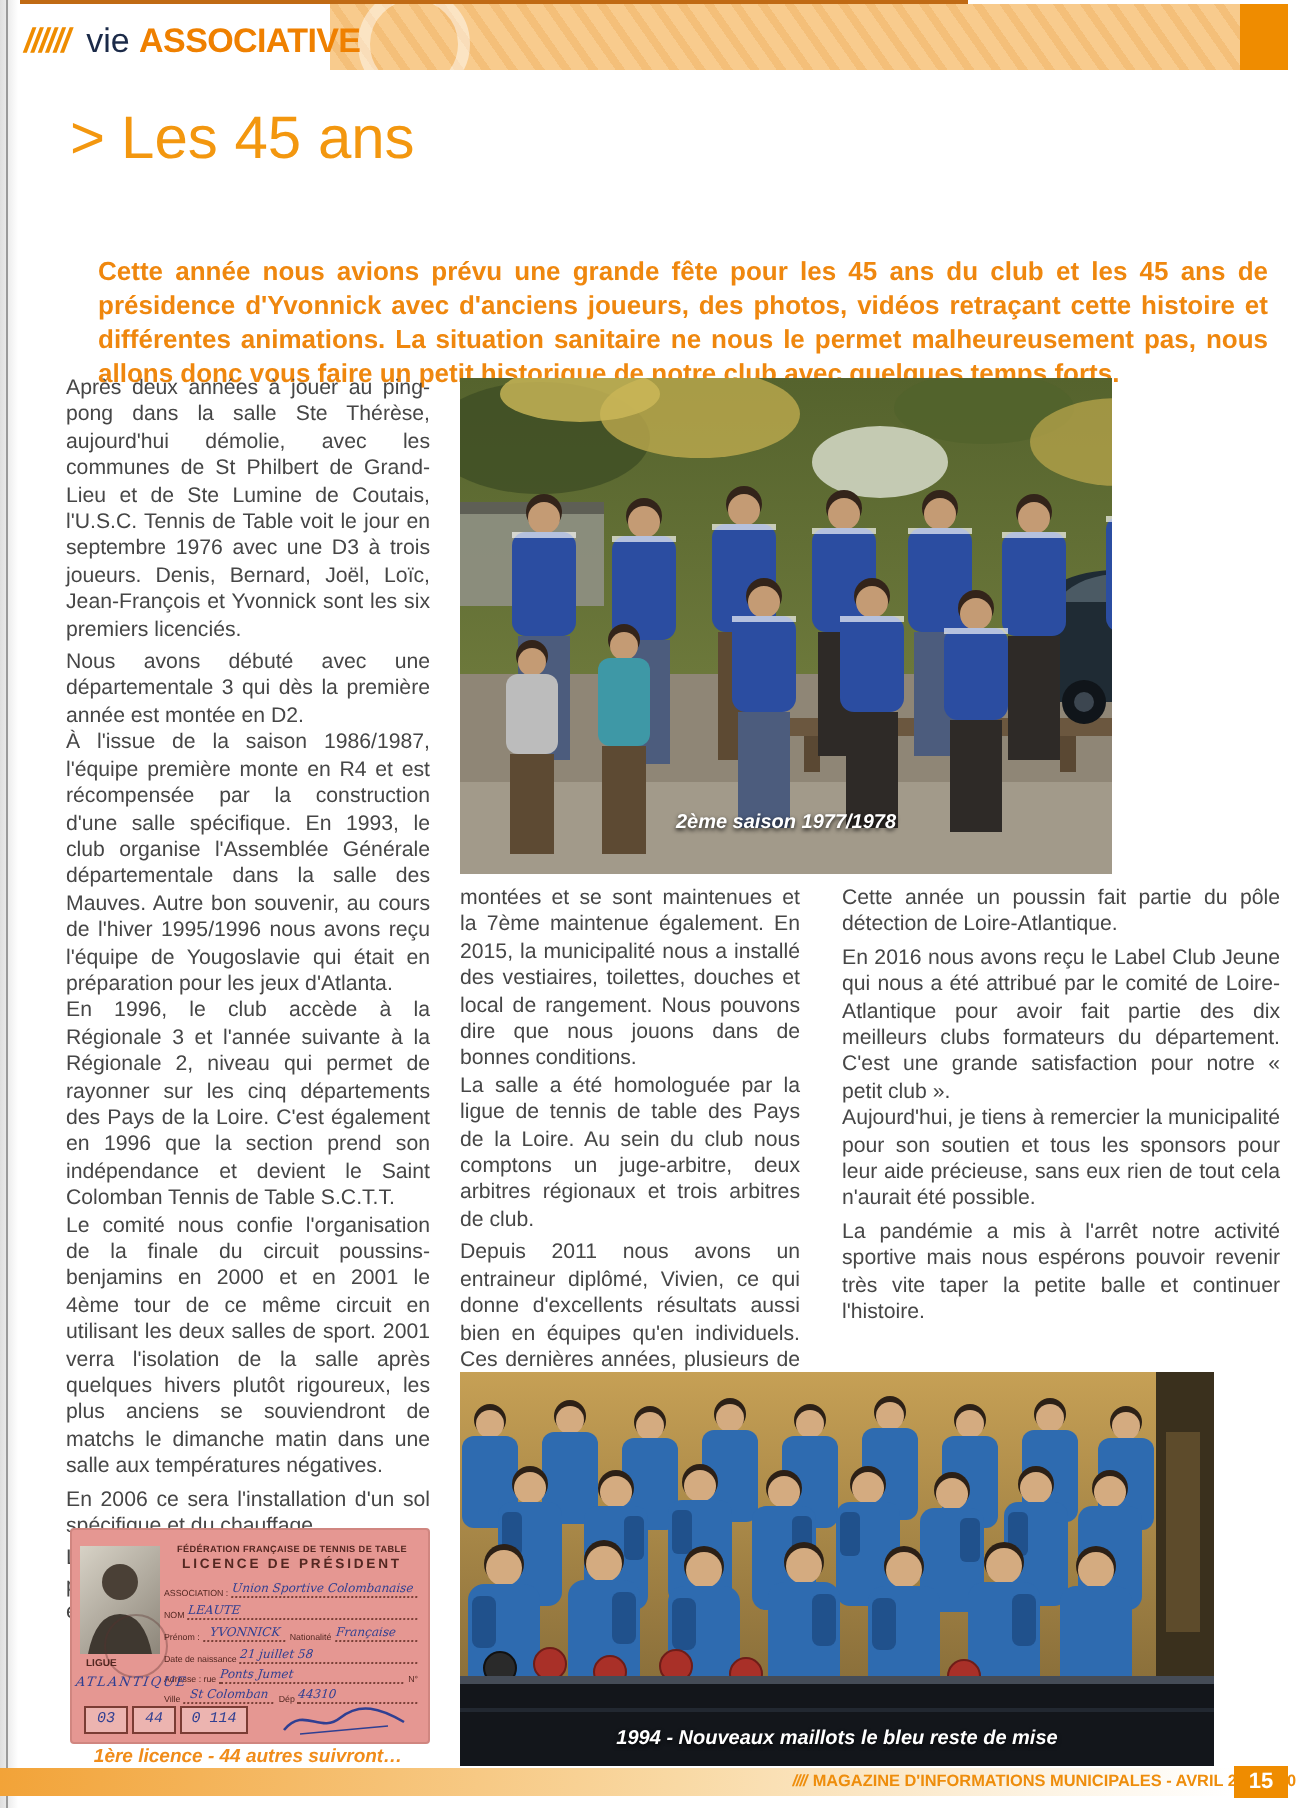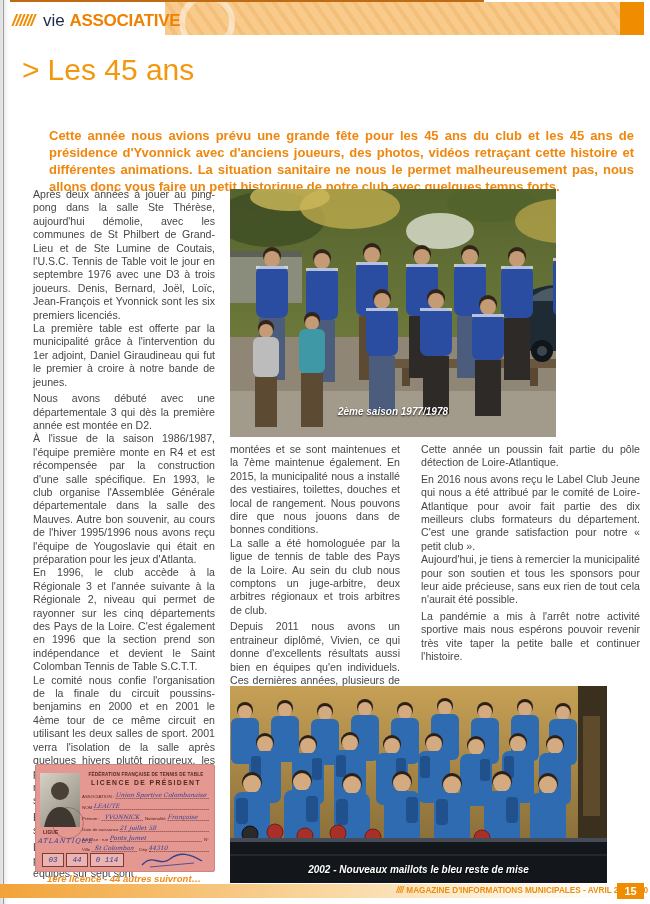--- a/index.html
+++ b/index.html
@@ -14,21 +14,21 @@
   .banner{position:absolute;left:165px;top:2px;width:455px;height:33px;overflow:hidden;
           background:repeating-linear-gradient(55deg,#f8cb8d 0 7px,#f4bf79 7px 11px);}
   .banner-circle{position:absolute;left:14px;top:-8px;width:44px;height:44px;border-radius:50%;
           border:6px solid rgba(255,255,255,.48);}
   .banner-end{position:absolute;left:620px;top:2px;width:24px;height:33px;background:#ef8c00;}
   .section-header{position:absolute;left:12px;top:11px;font-size:17px;white-space:nowrap;}
   .slashes{color:#ef8c00;font-style:italic;font-weight:bold;letter-spacing:-1px;}
   .section-light{color:#1b2a48;margin-left:4px;}
   .section-bold{color:#ef8000;font-weight:bold;letter-spacing:-0.3px;}
   
-  .title{position:absolute;left:22px;top:53px;color:#f3970f;font-size:30px;font-weight:normal;}
+  .title{position:absolute;left:35px;top:53px;color:#f3970f;font-size:30px;font-weight:normal;}
   .title-marker{margin-right:8px;}
   .subtitle{position:absolute;left:57px;top:90px;color:#f3930e;font-size:16.5px;font-weight:bold;
             letter-spacing:.2px;}
   .intro{position:absolute;left:33px;top:112px;width:585px;margin:16px;color:#ef870e;
          font-weight:bold;font-size:13px;line-height:16.9px;text-align:justify;}
   
   .col{position:absolute;color:#464646;font-size:10.6px;line-height:13.4px;text-align:justify;}
   .col p{margin:0;}
   .col p.gap{margin-top:3px;}
   .col-left{left:33px;top:188px;width:182px;}
@@ -106,21 +106,20 @@
   </div>
 
   <div class="title">
     <span class="title-marker">&gt;</span><span>Les 45 ans</span>
   </div>
 
   <p class="intro">Cette année nous avions prévu une grande fête pour les 45 ans du club et les 45 ans de présidence d'Yvonnick avec d'anciens joueurs, des photos, vidéos retraçant cette histoire et différentes animations. La situation sanitaire ne nous le permet malheureusement pas, nous allons donc vous faire un petit historique de notre club avec quelques temps forts.</p>
 
   <div class="col col-left">
     <p>Après deux années à jouer au ping-pong dans la salle Ste Thérèse, aujourd'hui démolie, avec les communes de St Philbert de Grand-Lieu et de Ste Lumine de Coutais, l'U.S.C. Tennis de Table voit le jour en septembre 1976 avec une D3 à trois joueurs. Denis, Bernard, Joël, Loïc, Jean-François et Yvonnick sont les six premiers licenciés.</p>
-    <p>La première table est offerte par la municipalité grâce à l'intervention du 1er adjoint, Daniel Giraudineau qui fut le premier à croire à notre bande de jeunes.</p>
     <p class="gap">Nous avons débuté avec une départementale 3 qui dès la première année est montée en D2.</p>
     <p>À l'issue de la saison 1986/1987, l'équipe première monte en R4 et est récompensée par la construction d'une salle spécifique. En 1993, le club organise l'Assemblée Générale départementale dans la salle des Mauves. Autre bon souvenir, au cours de l'hiver 1995/1996 nous avons reçu l'équipe de Yougoslavie qui était en préparation pour les jeux d'Atlanta.</p>
     <p>En 1996, le club accède à la Régionale 3 et l'année suivante à la Régionale 2, niveau qui permet de rayonner sur les cinq départements des Pays de la Loire. C'est également en 1996 que la section prend son indépendance et devient le Saint Colomban Tennis de Table S.C.T.T.</p>
     <p>Le comité nous confie l'organisation de la finale du circuit poussins-benjamins en 2000 et en 2001 le 4ème tour de ce même circuit en utilisant les deux salles de sport. 2001 verra l'isolation de la salle après quelques hivers plutôt rigoureux, les plus anciens se souviendront de matchs le dimanche matin dans une salle aux températures négatives.</p>
     <p class="gap">En 2006 ce sera l'installation d'un sol spécifique et du chauffage.</p>
     <p class="gap">La saison 2014/2015 a été tout particulièrement exceptionnelle, six équipes sur sept sont</p>
   </div>
 
   <figure class="photo photo1" style="margin:0">
     <svg width="377" height="248" viewBox="0 0 377 248">
@@ -413,21 +412,21 @@
           <rect x="73" y="156" width="4" height="9"></rect>
           <rect x="106" y="153" width="4" height="9"></rect>
           <rect x="141" y="157" width="4" height="9"></rect>
           <rect x="250" y="158" width="4" height="9"></rect>
         </g>
 
       <rect y="152" width="377" height="4" fill="#454c57"></rect>
       <rect y="156" width="377" height="41" fill="#13161b"></rect>
       <rect y="168" width="377" height="2" fill="#2a303a" opacity=".7"></rect>
     </svg>
-    <figcaption class="photo-caption cap2">2002 - Nouveaux maillots le bleu reste de mise</figcaption>
+    <figcaption class="photo-caption cap2">1994 - Nouveaux maillots le bleu reste de mise</figcaption>
   </figure>
 
   <div class="card">
     <div class="abs portrait">
       <svg width="40" height="54" viewBox="0 0 40 54">
         <circle cx="20" cy="18" r="9" fill="#4a4036"></circle>
         <path d="M4 54 q4 -20 16 -20 q12 0 16 20 z" fill="#3f3830"></path>
       </svg>
     </div>
     <div class="abs stamp"></div>

